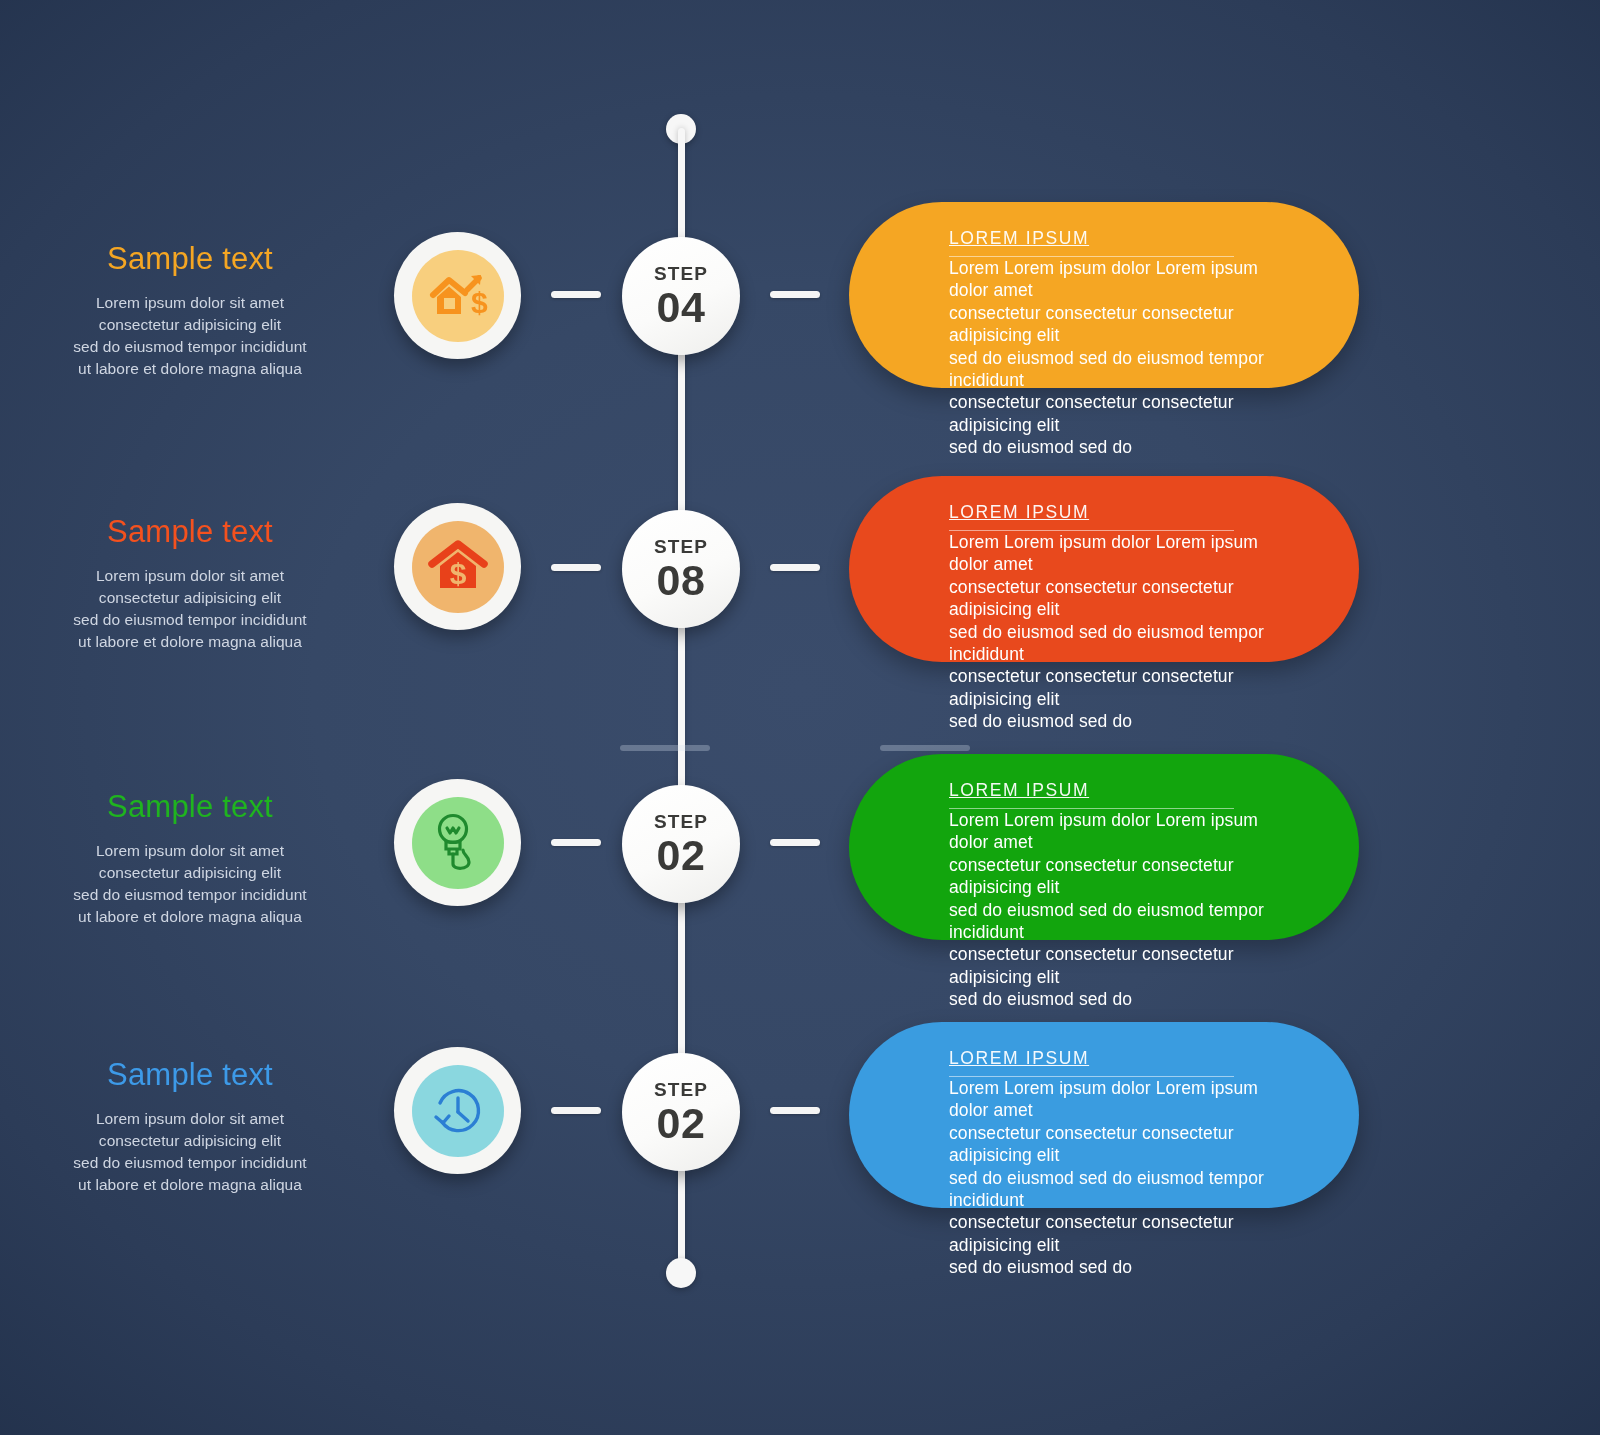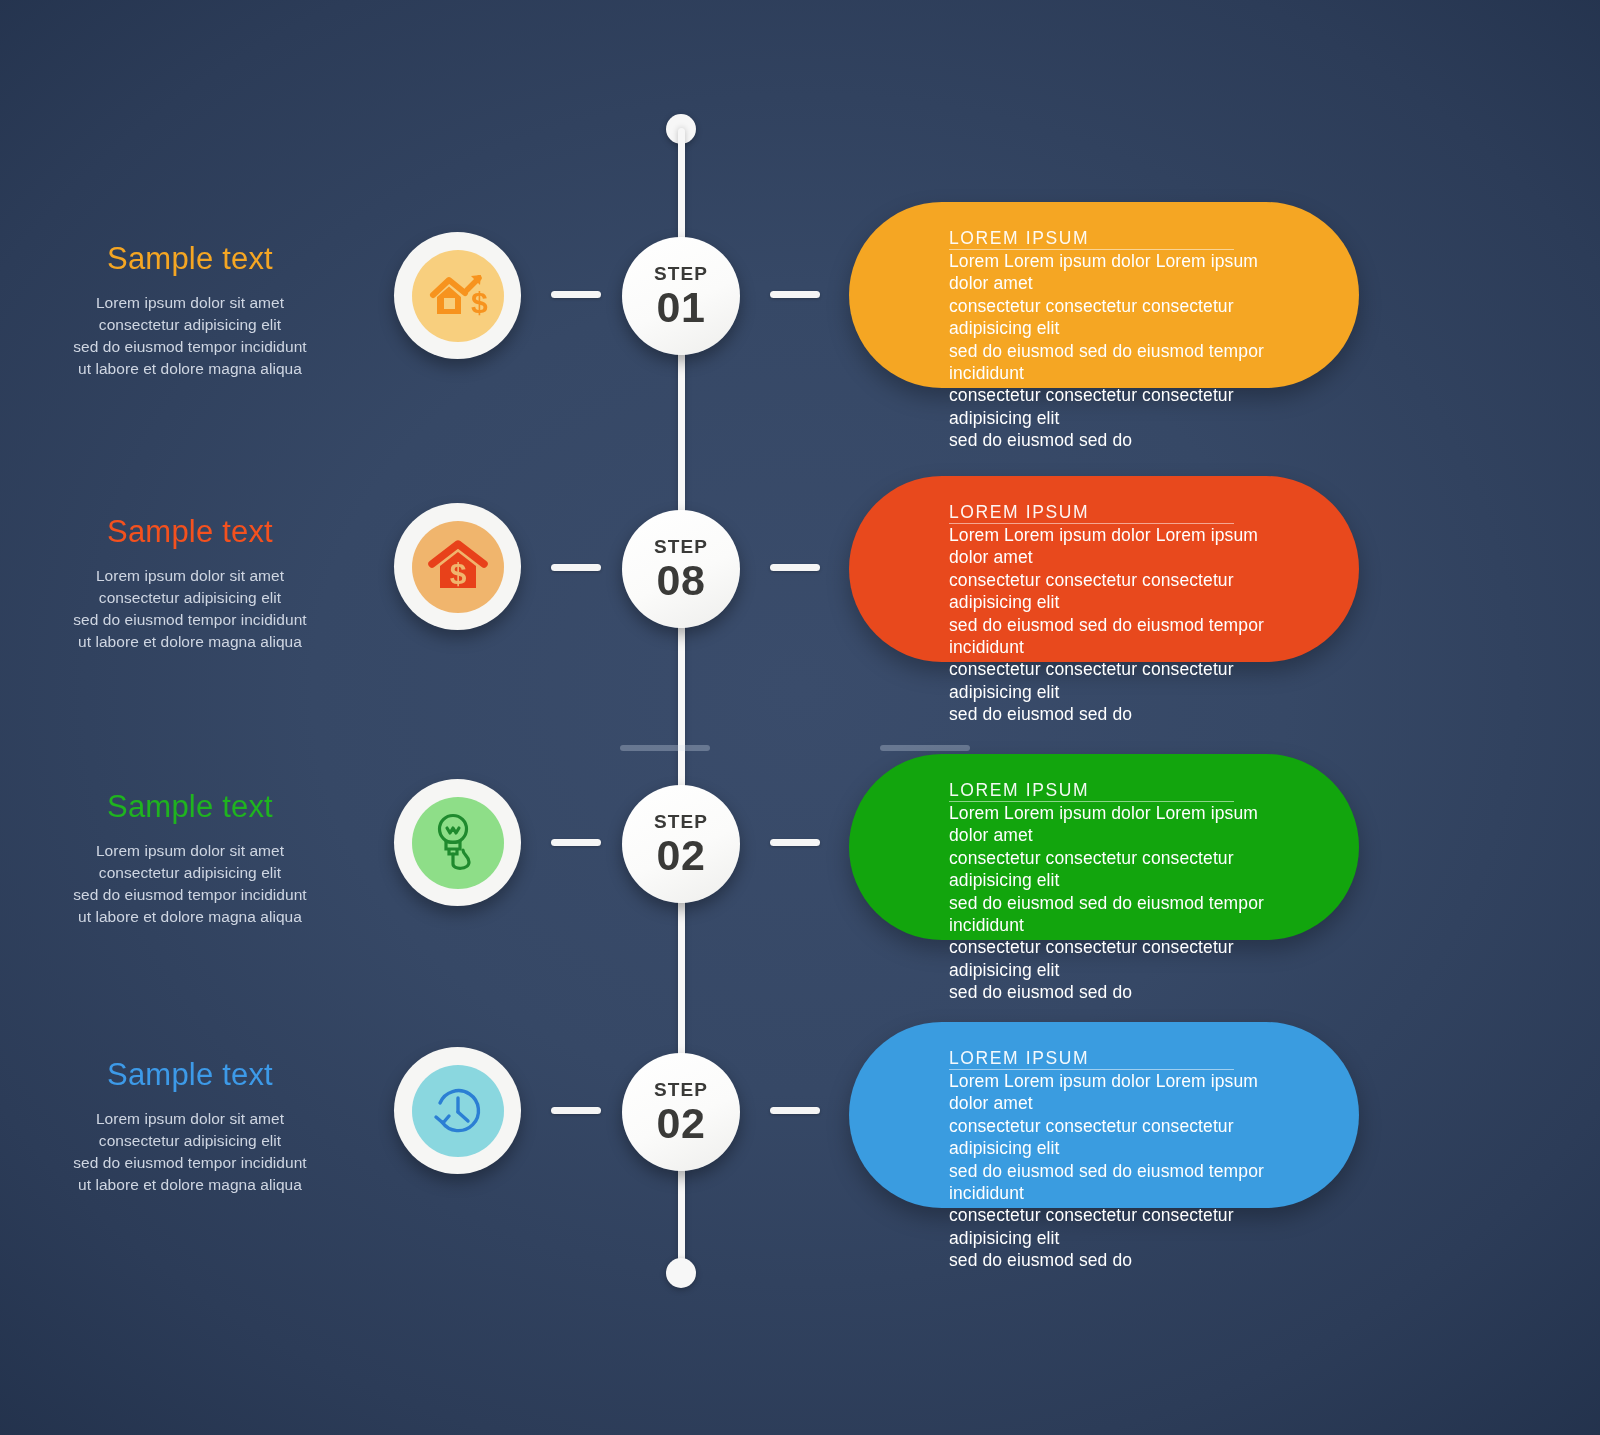--- a/index.html
+++ b/index.html
@@ -186,23 +186,25 @@
     box-shadow: 0 10px 22px rgba(0,0,0,0.27);
   }
   .panel-inner {
     padding: 26px 58px 0 100px;
   }
   .panel-head {
     font-size: 17.5px;
     letter-spacing: 1.6px;
     color: #ffffff;
     opacity: 0.95;
+    padding-bottom: 7px;
     display: inline-block;
     min-width: 285px;
     border-bottom: 1.5px solid rgba(255,255,255,0.55);
+    text-decoration: underline;
   }
   .panel-body {
     font-size: 17.5px;
     line-height: 1.28;
     color: #ffffff;
     white-space: pre-line;
     letter-spacing: 0.1px;
   }
 </style>
 </head>
@@ -237,21 +239,21 @@
             <rect x="17" y="30" width="11" height="11" fill="#f8cf7e"></rect>
             <text x="44" y="45" font-family="Liberation Sans, sans-serif" font-size="30" font-weight="bold" fill="#f7931e">$</text>
           </svg>
         </span>
       </div>
     </div>
 
     <div class="dash" style="left:551px;top:76px;"></div>
     <div class="step-circle" style="left:622px;top:22px;">
       <div class="step-word">STEP</div>
-      <div class="step-num">01</div>
+      <div class="step-num">04</div>
     </div>
     <div class="dash" style="left:770px;top:76px;"></div>
 
     <div class="panel" style="left:849px;top:-13px;width:510px;background:#f5a623;">
       <div class="panel-inner">
         <div class="panel-head">LOREM IPSUM</div>
         <div class="panel-body">Lorem  Lorem ipsum dolor Lorem ipsum dolor  amet
 consectetur  consectetur  consectetur adipisicing elit
 sed  do  eiusmod sed  do  eiusmod tempor incididunt
 consectetur  consectetur  consectetur adipisicing elit

